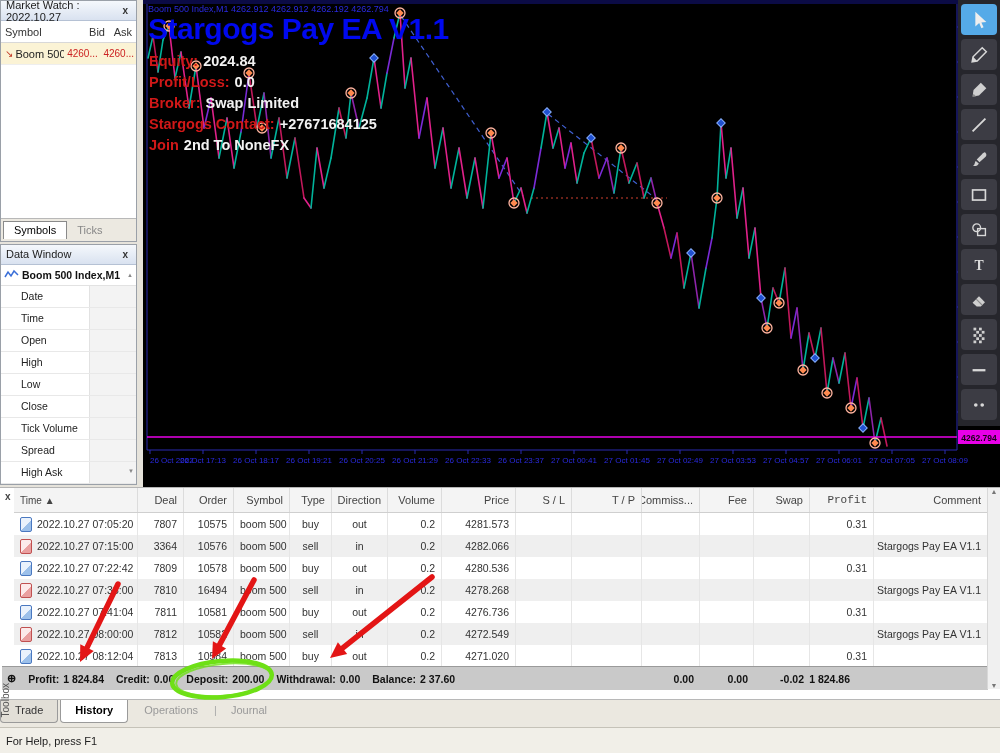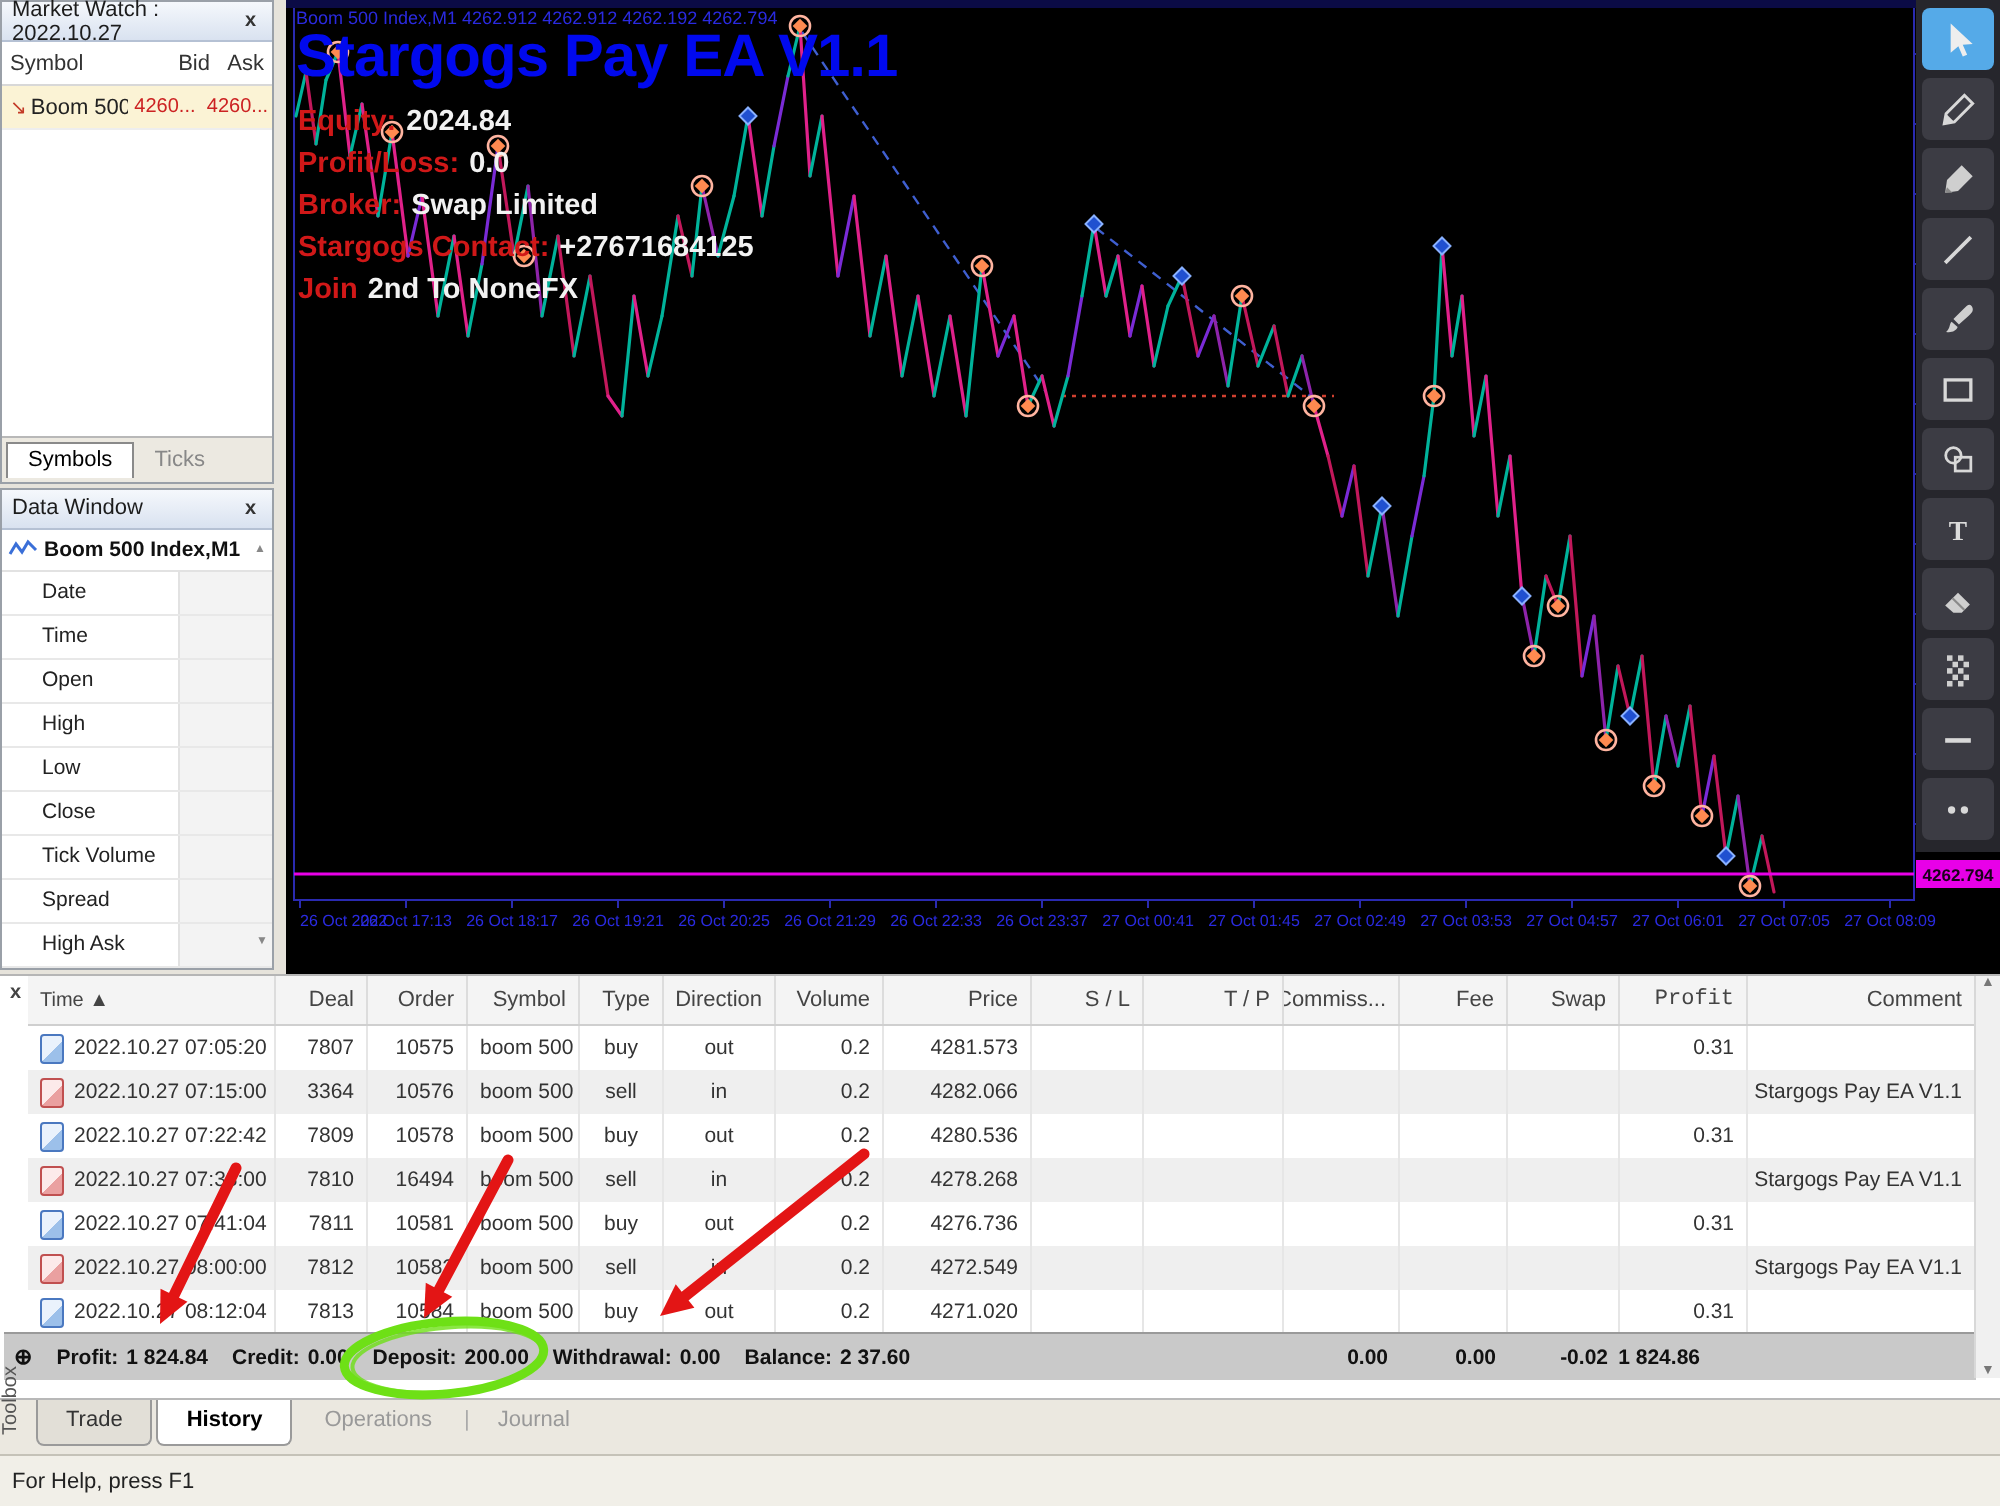--- a/index.html
+++ b/index.html
@@ -65,21 +65,21 @@
   .summary{position:absolute;left:2px;top:178px;width:986px;height:23px;background:#c9c9c9;border-top:1px solid #9a9a9a;
            display:flex;align-items:center;font-size:10.5px;font-weight:bold;color:#111;}
   .summary .pair{margin-left:12px;white-space:nowrap;}
   .summary .pair .v{margin-left:4px;}
   .sum-icon{margin-left:5px;font-size:11px;}
   .sum-abs{position:absolute;text-align:right;width:80px;}
   #hscroll{position:absolute;right:0;top:0;width:12px;height:201px;background:#f0f0f0;border-left:1px solid #d8d8d8;
            display:flex;flex-direction:column;justify-content:space-between;align-items:center;font-size:7px;color:#777;}
   
   #tabs{position:absolute;left:0;top:699px;width:1000px;height:28px;background:#ebe8e0;border-top:1px solid #b8b8b8;
-        display:flex;align-items:flex-start;padding-left:18px;box-sizing:border-box;}
+        display:flex;align-items:flex-start;box-sizing:border-box;}
   .btab{font-size:11px;padding:4px 14px 6px;color:#333;margin-right:2px;border:1px solid #9a9a9a;border-top:none;
         background:#e2dfd7;border-radius:0 0 4px 4px;}
   .btab.active{background:#fff;font-weight:bold;color:#000;}
   .btab.plain{border:none;background:none;color:#999;}
   .tabsep{color:#aaa;padding-top:4px;font-size:11px;}
   #status{position:absolute;left:0;top:727px;width:1000px;height:26px;background:#f1efe8;border-top:1px solid #c5c2b8;
           font-size:11px;color:#222;display:flex;align-items:center;padding-left:6px;box-sizing:border-box;}
   #annotations{position:absolute;left:0;top:0;z-index:60;pointer-events:none;}
 </style>
 </head>

